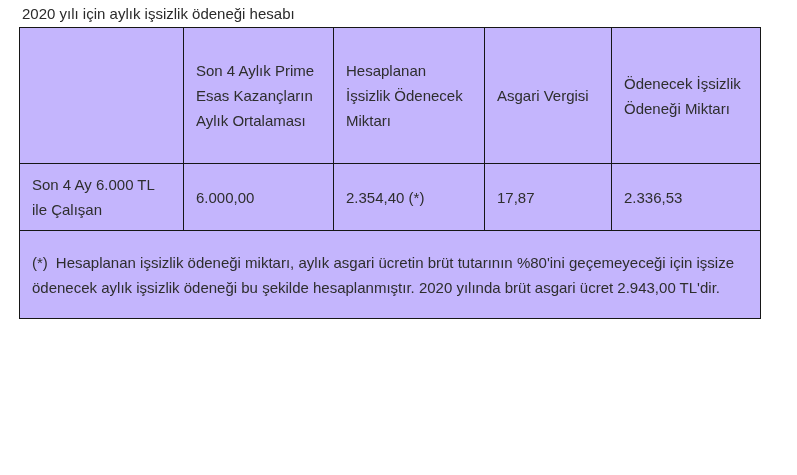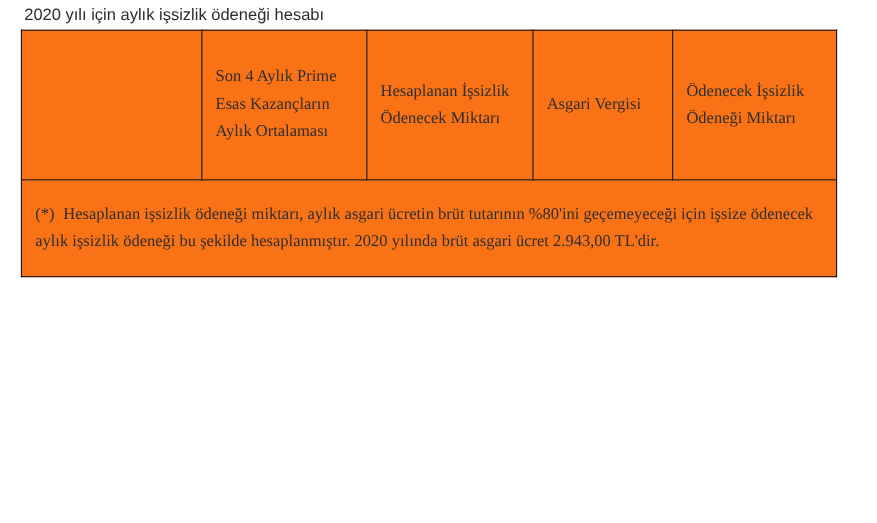--- a/index.html
+++ b/index.html
@@ -19,22 +19,21 @@
     font-weight: 400;
     color: #2b2b2b;
     white-space: nowrap;
   }
   table.calc {
     position: absolute;
     left: 19px; top: 27px;
     width: 741px;
     border-collapse: collapse;
     table-layout: fixed;
-    background: #f97316;
-    font-family: Liberation Serif, serif;
+    background: #c4b5fd;
   }
   table.calc th, table.calc td {
     border: 1.5px solid #161616;
     font-size: 15px;
     font-weight: 400;
     text-align: left;
     vertical-align: middle;
     padding: 8px 12px;
     line-height: 25px;
     color: #2e2e2e;
@@ -75,20 +74,27 @@
         <tr class="header-row">
       <th></th>
       <th>Son 4 Aylık Prime Esas Kazançların Aylık Ortalaması</th>
       <th>Hesaplanan İşsizlik Ödenecek Miktarı</th>
       <th>Asgari Vergisi</th>
       <th>Ödenecek İşsizlik Ödeneği Miktarı</th>
     </tr>
 
 
 
+    <tr class="data-row">
+      <td>Son 4 Ay 6.000 TL ile Çalışan</td>
+      <td>6.000,00</td>
+      <td>2.354,40 (*)</td>
+      <td>17,87</td>
+      <td>2.336,53</td>
+    </tr>
 
     <tr class="footer-row">
       <td class="footnote-cell" colspan="5">
         <span class="footnote-marker">(*)</span><span>Hesaplanan işsizlik ödeneği miktarı, aylık asgari ücretin brüt tutarının %80'ini geçemeyeceği için işsize ödenecek aylık işsizlik ödeneği bu şekilde hesaplanmıştır. 2020 yılında brüt asgari ücret 2.943,00 TL'dir.</span>
       </td>
     </tr>
   </tbody>
     </table>
 
 </div>

